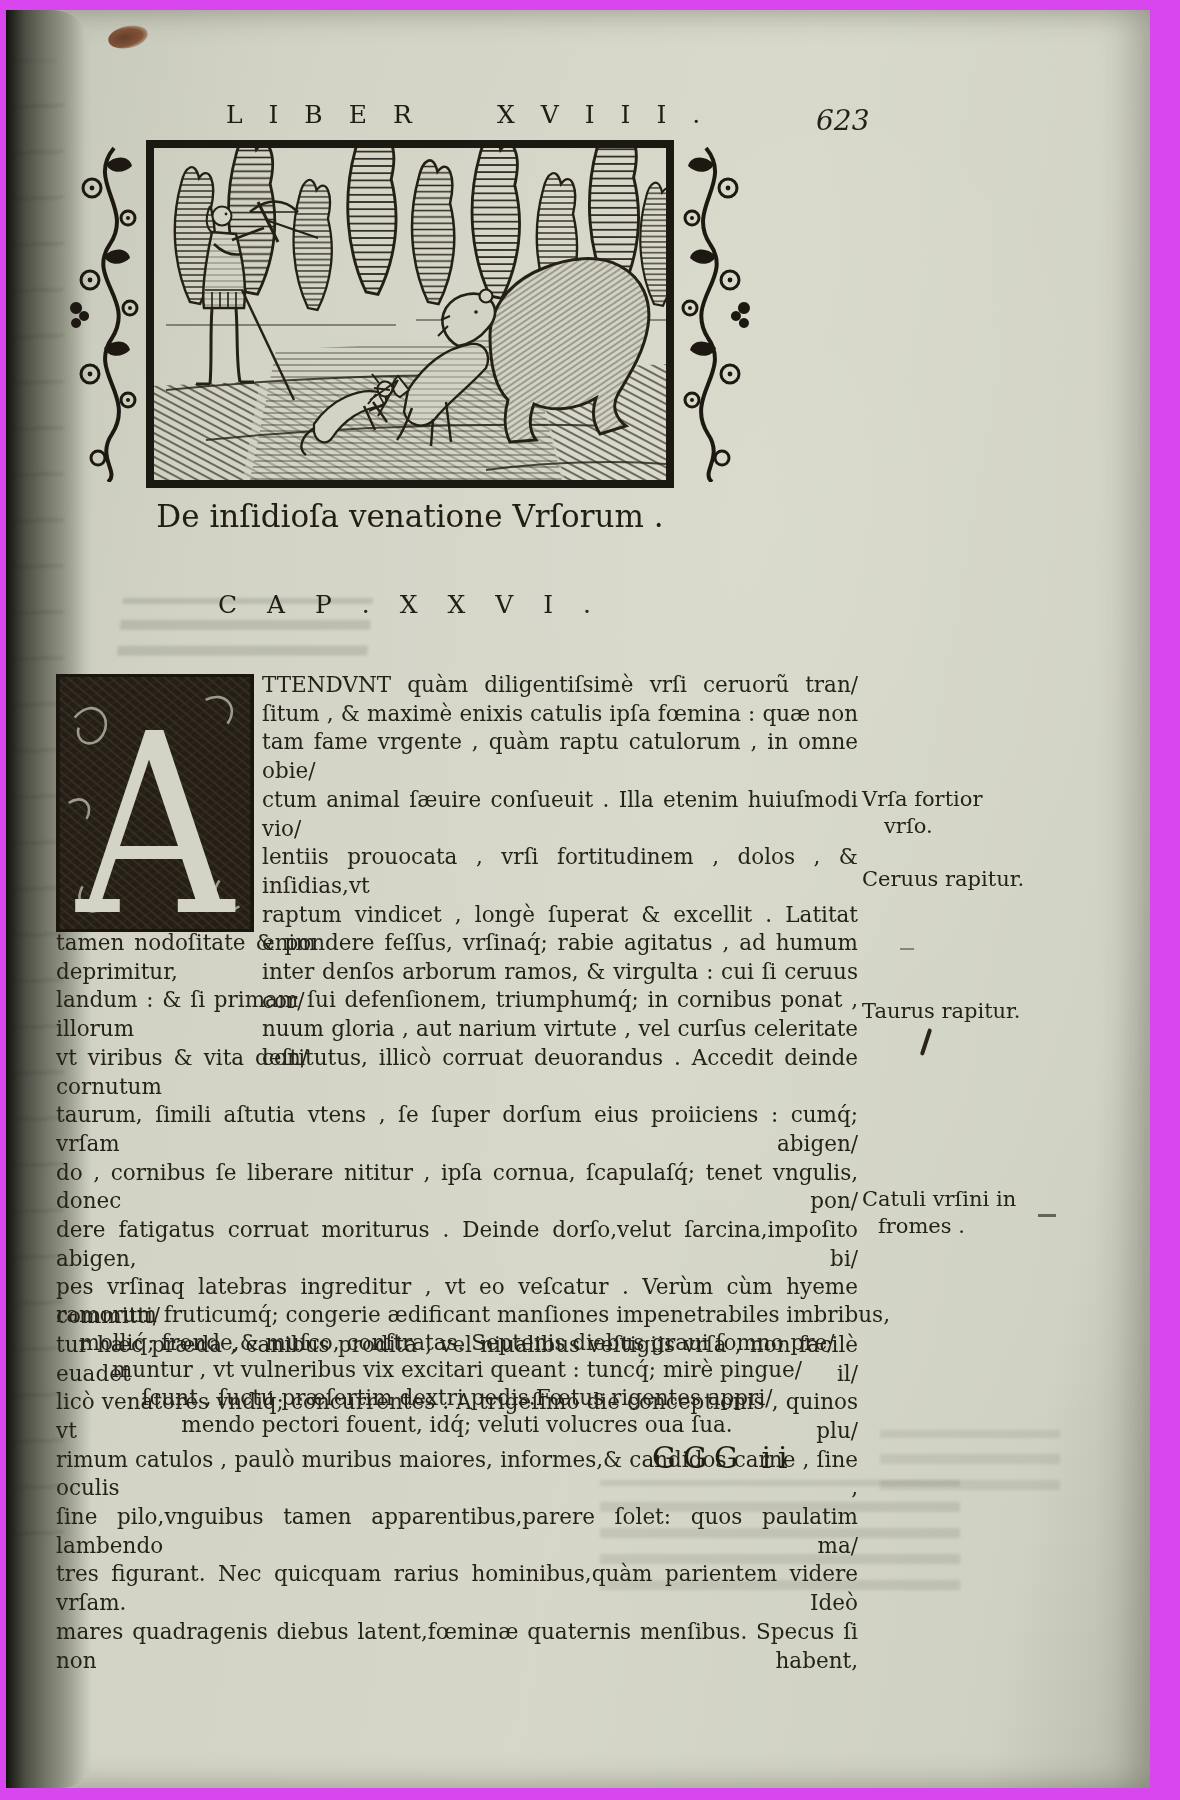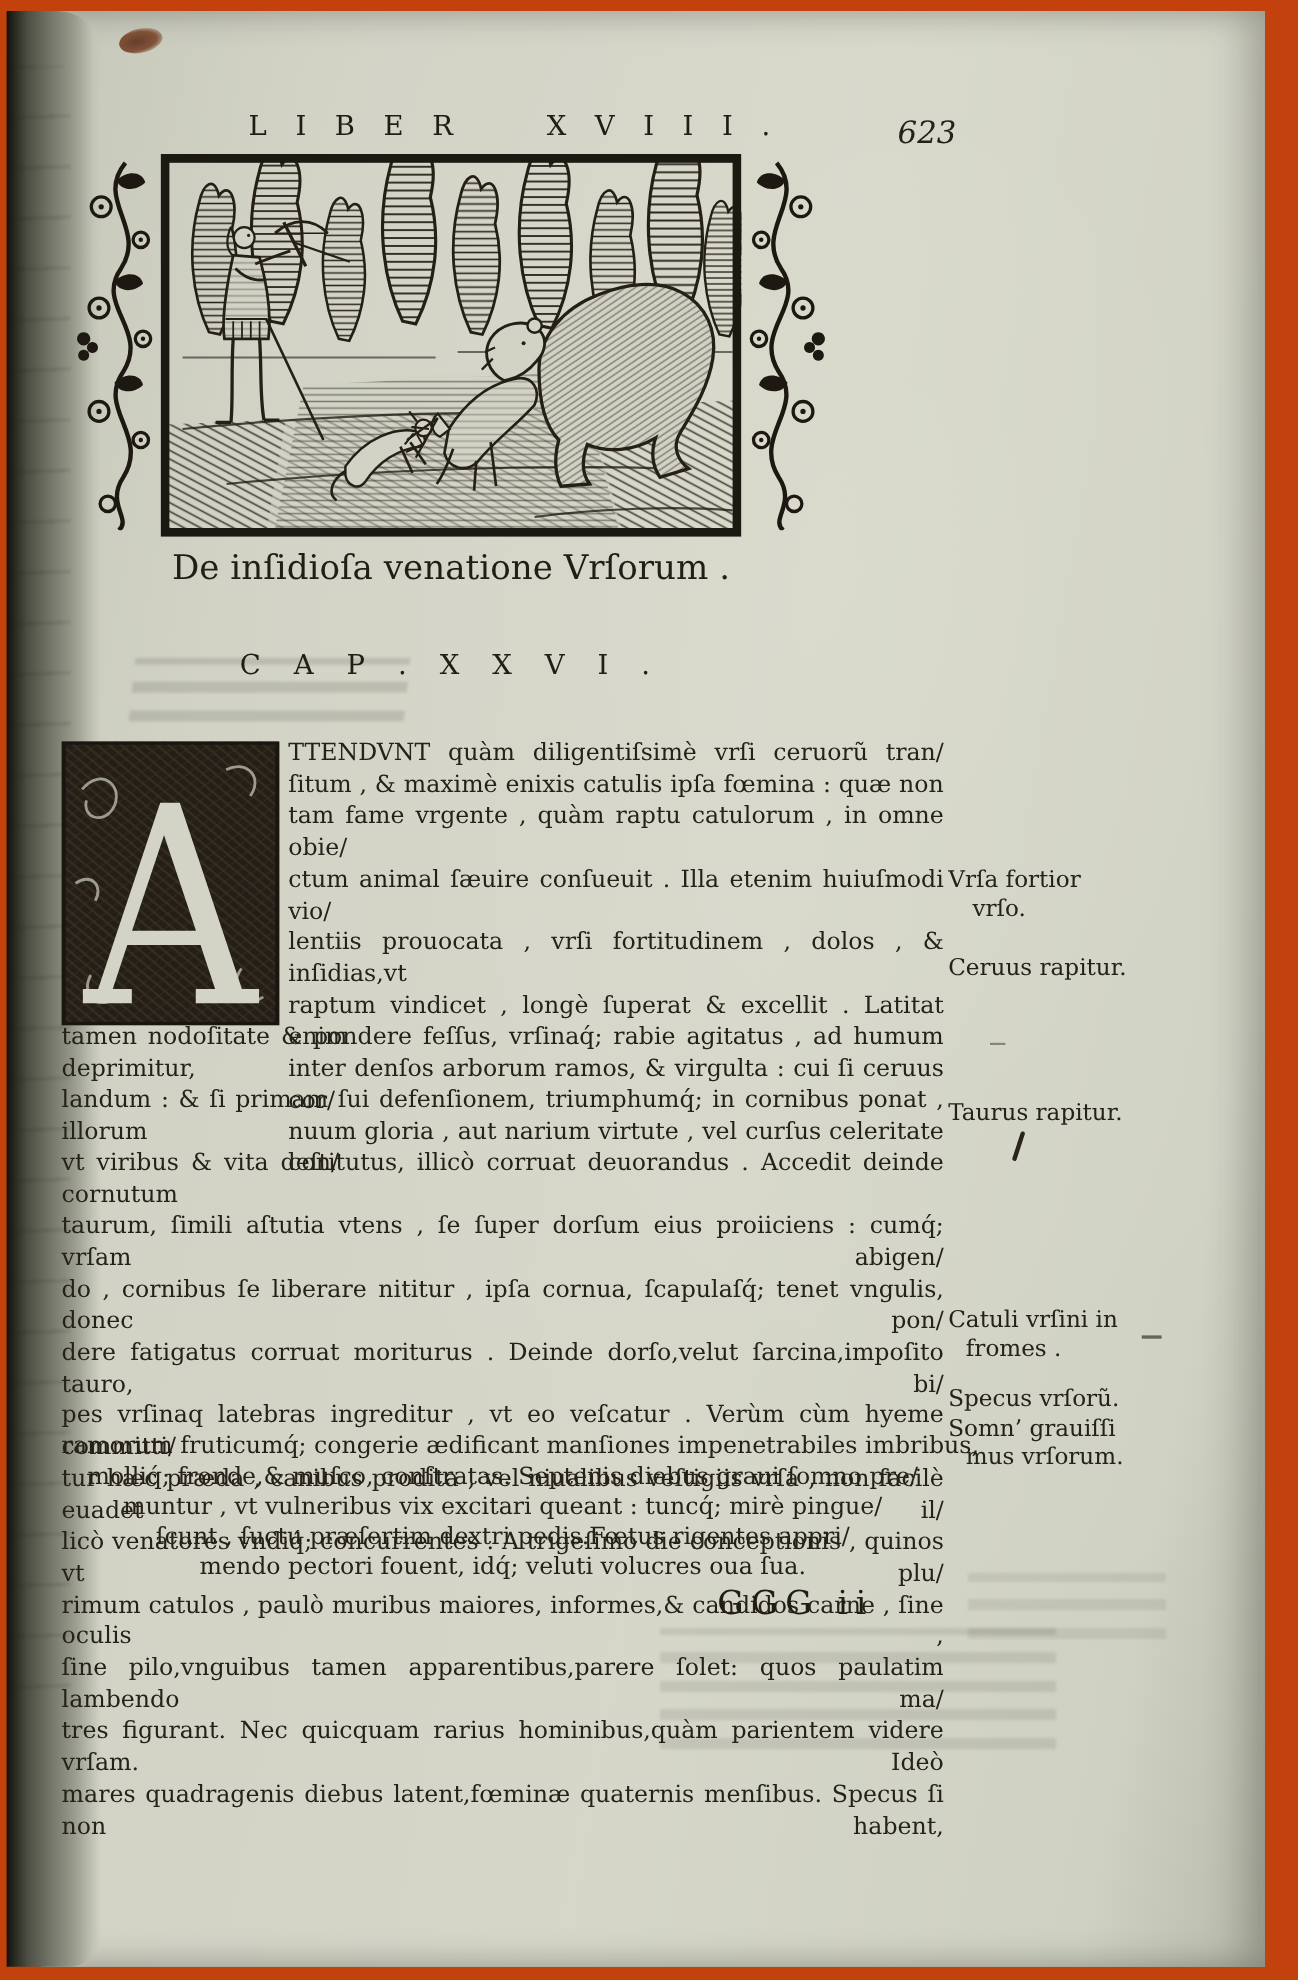--- a/index.html
+++ b/index.html
@@ -1,16 +1,16 @@
 <!DOCTYPE html>
 <html><head>
 <meta charset="utf-8">
 <style>
   html,body{margin:0;padding:0;background:#070706;width:1180px;height:1800px;overflow:hidden;}
-  .stage{position:relative;width:1180px;height:1800px;background:#c2410c;font-family:"DejaVu Serif",serif;color:#26211a;}
+  .stage{position:relative;width:1180px;height:1800px;background:#d946ef;font-family:"DejaVu Serif",serif;color:#26211a;}
   
   .paper{position:absolute;left:38px;top:10px;width:1112px;height:1778px;
     background:
       radial-gradient(ellipse at 70% 30%, rgba(255,255,250,.10), rgba(0,0,0,0) 60%),
       linear-gradient(100deg, #c6c8ba 0%, #d2d3c5 18%, #d6d7c8 55%, #cfd1c2 88%, #b9bcac 99%),
       #d2d3c4;
     box-shadow: inset -18px 0 34px rgba(40,40,30,.25), inset 10px 0 22px rgba(60,60,48,.18);}
   
   .gutter{position:absolute;left:6px;top:10px;width:86px;height:1778px;
     background:linear-gradient(90deg,#11110c 0%,#4c4e43 22%,#75786a 48%,#9a9d8d 72%,#c3c5b6 92%,rgba(210,211,196,0) 100%);
@@ -260,21 +260,21 @@
     <div class="tline jline">inter denſos arborum ramos, &amp; virgulta : cui ſi ceruus cor/</div>
     <div class="tline jline">nuum gloria , aut narium virtute , vel curſus celeritate con/</div>
   </div>
 
   <div class="body-full">
     <div class="tline jline">tamen nodoſitate &amp; pondere feſſus, vrſinaq́; rabie agitatus , ad humum deprimitur,</div>
     <div class="tline jline">landum : &amp; ſi primam ſui defenſionem, triumphumq́; in cornibus ponat , illorum</div>
     <div class="tline jline">vt viribus &amp; vita deſtitutus, illicò corruat deuorandus .  Accedit deinde cornutum</div>
     <div class="tline jline">taurum, ſimili aſtutia vtens , ſe ſuper dorſum eius proiiciens : cumq́; vrſam abigen/</div>
     <div class="tline jline">do , cornibus ſe liberare nititur , ipſa cornua, ſcapulaſq́; tenet vngulis, donec pon/</div>
-    <div class="tline jline">dere fatigatus corruat moriturus .  Deinde dorſo,velut ſarcina,impoſito tauro, bi/</div>
+    <div class="tline jline">dere fatigatus corruat moriturus .  Deinde dorſo,velut ſarcina,impoſito abigen, bi/</div>
     <div class="tline jline">pes vrſinaq latebras ingreditur , vt eo veſcatur .  Verùm cùm hyeme committi/</div>
     <div class="tline jline">tur hæc præda , canibus prodita , vel niualibus veſtigiis vrſa , non facilè euadet il/</div>
     <div class="tline jline">licò venatores vndiq́; concurrentes .  A trigeſimo die conceptionis , quinos vt plu/</div>
     <div class="tline jline">rimum catulos , paulò muribus maiores, informes,&amp; candidos carne , ſine oculis ,</div>
     <div class="tline jline">ſine pilo,vnguibus tamen apparentibus,parere ſolet: quos paulatim lambendo ma/</div>
     <div class="tline jline">tres figurant.  Nec quicquam rarius hominibus,quàm parientem videre vrſam. Ideò</div>
     <div class="tline jline">mares quadragenis diebus latent,fœminæ quaternis menſibus. Specus ſi non habent,</div>
   </div>
 
   <div class="body-centered">
@@ -295,21 +295,16 @@
   <div class="mnote mn3">
     <div class="tline">Taurus rapitur.</div>
   </div>
   <div class="slashmark"></div>
   <div class="dash2"></div>
   <div class="mnote mn4">
     <div class="tline">Catuli  vrſini in</div>
     <div class="tline ind2">fromes .</div>
   </div>
   <div class="dash1"></div>
-  <div class="mnote mn5">
-    <div class="tline">Specus vrſorũ.</div>
-    <div class="tline">Somn’ grauiſſi</div>
-    <div class="tline ind2">mus vrſorum.</div>
-  </div>
 
   <div class="signature">GGG  ii</div>
 
 </div>
 
 </body></html>

